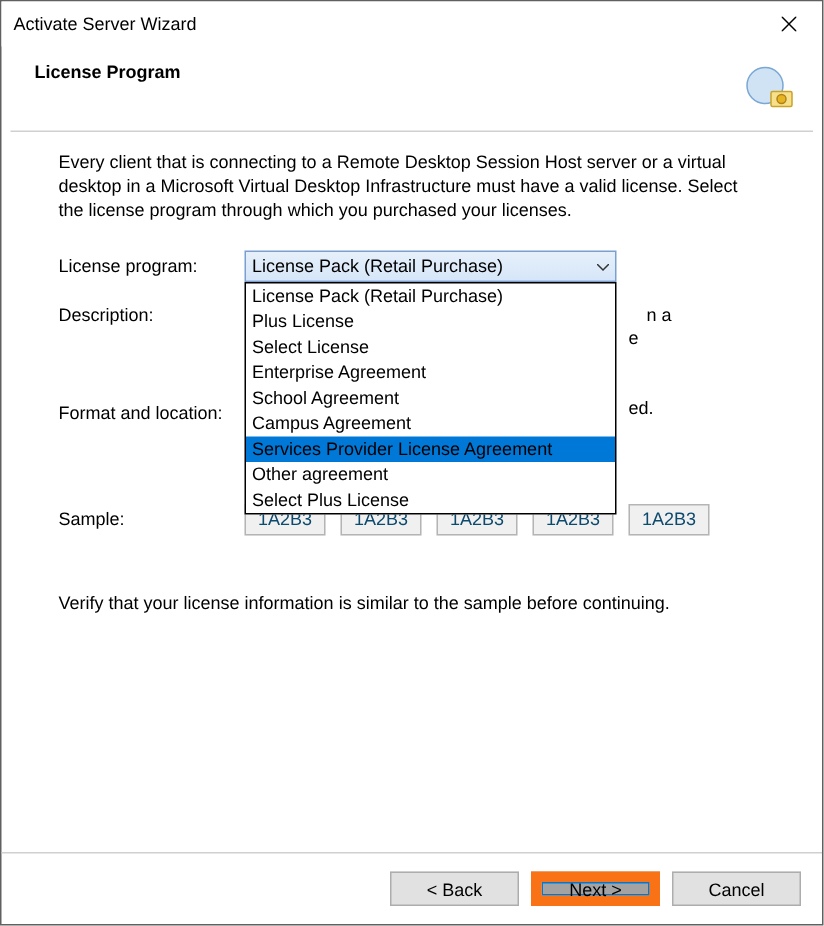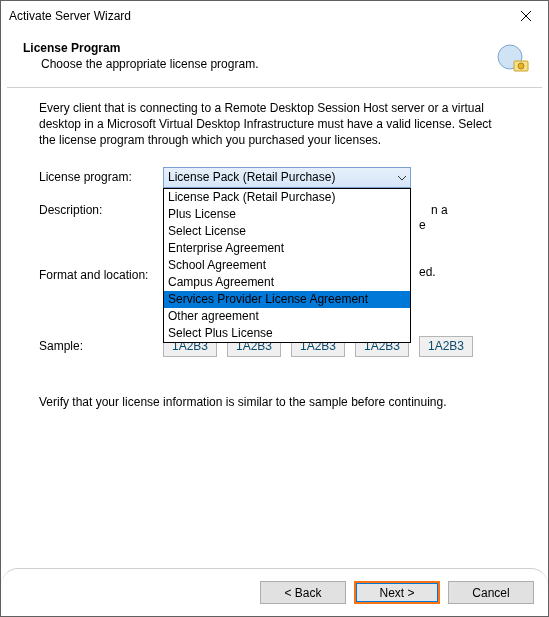--- a/index.html
+++ b/index.html
@@ -121,58 +121,56 @@
   font-size: 12px;
 }
 .sample-row { margin-top: 54px; }
 .verify { margin-top: 38px; }
 .footer {
   border-top: 1px solid #d0d0d0;
   padding: 12px 14px;
   display: flex;
   justify-content: flex-end;
   gap: 8px;
-  border-radius: 17px;
 }
 .btn {
   width: 86px;
   height: 23px;
   border: 1px solid #adadad;
   background: #e1e1e1;
   font-family: inherit;
   font-size: 12px;
   display: inline-flex;
   align-items: center;
   justify-content: center;
   cursor: default;
 }
 .btn.default {
-  border: 2px solid #f97316;
+  border: 7px solid #f97316;
   box-shadow: 0 0 0 1px #0078d7 inset;
-  background: #e5e5e5;
+  background: #a3a3a3;
 }
 </style>
 </head>
 <body>
 
 <div class="window">
 
   <div class="titlebar">
     <div class="title">Activate Server Wizard</div>
     <div class="close">
       <svg viewBox="0 0 10 10">
         <line x1="0" y1="0" x2="10" y2="10" stroke="#000" stroke-width="1"></line>
         <line x1="10" y1="0" x2="0" y2="10" stroke="#000" stroke-width="1"></line>
       </svg>
     </div>
   </div>
 
   <div class="header">
     <div class="heading">License Program</div>
-    <div class="sub">Choose the appropriate license program.</div>
     <div class="icon-wrap">
       <svg viewBox="0 0 36 36">
         <circle cx="16" cy="16" r="12" fill="#cfe3f5" stroke="#7aa7d4" stroke-width="1"></circle>
         <rect x="20" y="20" width="14" height="10" rx="1" fill="#f7e08c" stroke="#c9a227" stroke-width="1"></rect>
         <circle cx="27" cy="25" r="3" fill="#e6b422" stroke="#b0831a"></circle>
       </svg>
     </div>
   </div>
 
   <div class="rule"></div>

